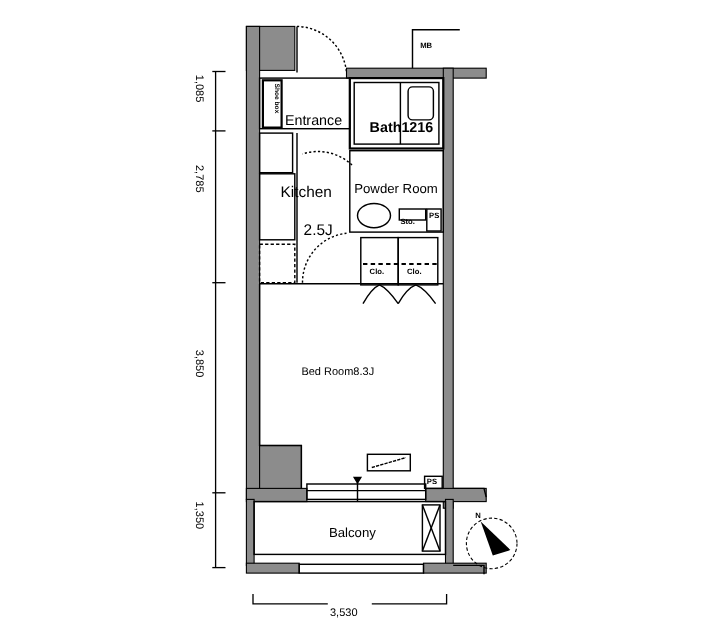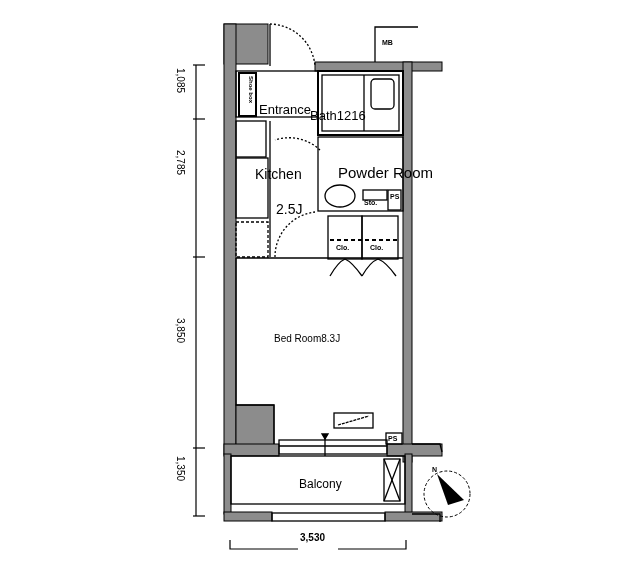--- a/index.html
+++ b/index.html
@@ -111,33 +111,33 @@
     <polyline points="412,514 440,514 440,522"></polyline>
   </g>
 
   <g>
     <circle cx="447" cy="494" r="23" fill="none" stroke="#000" stroke-width="1" stroke-dasharray="3,2"></circle>
     <polygon points="437,474 464,500 448,505" fill="#000"></polygon>
   </g>
 </svg>
 
 <div class="lbl room-label" style="left:259px;top:102px;">Entrance</div>
-<div class="lbl room-label" style="left:310px;top:108px;">Bath1216</div>
-<div class="lbl" style="left:338px;top:164px;font-size:15px;">Powder Room</div>
+<div class="lbl room-label" style="left:336px;top:108px;font-weight:bold;">Bath1216</div>
+<div class="lbl" style="left:322px;top:164px;font-size:12px;">Powder Room</div>
 <div class="lbl room-label" style="left:255px;top:166px;font-size:14px;">Kitchen</div>
 <div class="lbl room-label" style="left:276px;top:201px;font-size:14px;">2.5J</div>
 <div class="lbl room-label" style="left:274px;top:333px;font-size:10px;">Bed Room8.3J</div>
 <div class="lbl" style="left:299px;top:477px;font-size:12px;">Balcony</div>
 
 <div class="lbl small-label" style="left:382px;top:39px;">MB</div>
 <div class="lbl small-label" style="left:241px;top:76px;transform:rotate(90deg);transform-origin:left top;left:254px;font-size:6px;">Shoe box</div>
 <div class="lbl small-label" style="left:364px;top:199px;">Sto.</div>
 <div class="lbl small-label" style="left:390px;top:193px;">PS</div>
 <div class="lbl small-label" style="left:388px;top:435px;">PS</div>
 <div class="lbl small-label" style="left:336px;top:244px;">Clo.</div>
 <div class="lbl small-label" style="left:370px;top:244px;">Clo.</div>
 <div class="lbl small-label" style="left:432px;top:466px;">N</div>
 
 <div class="dim dim-v" style="left:186px;top:68px;">1,085</div>
 <div class="dim dim-v" style="left:186px;top:150px;">2,785</div>
 <div class="dim dim-v" style="left:186px;top:318px;">3,850</div>
 <div class="dim dim-v" style="left:186px;top:456px;">1,350</div>
-<div class="dim" style="left:300px;top:532px;font-weight:bold;">3,530</div>
+<div class="dim" style="left:300px;top:552px;">3,530</div>
 
 </body></html>

